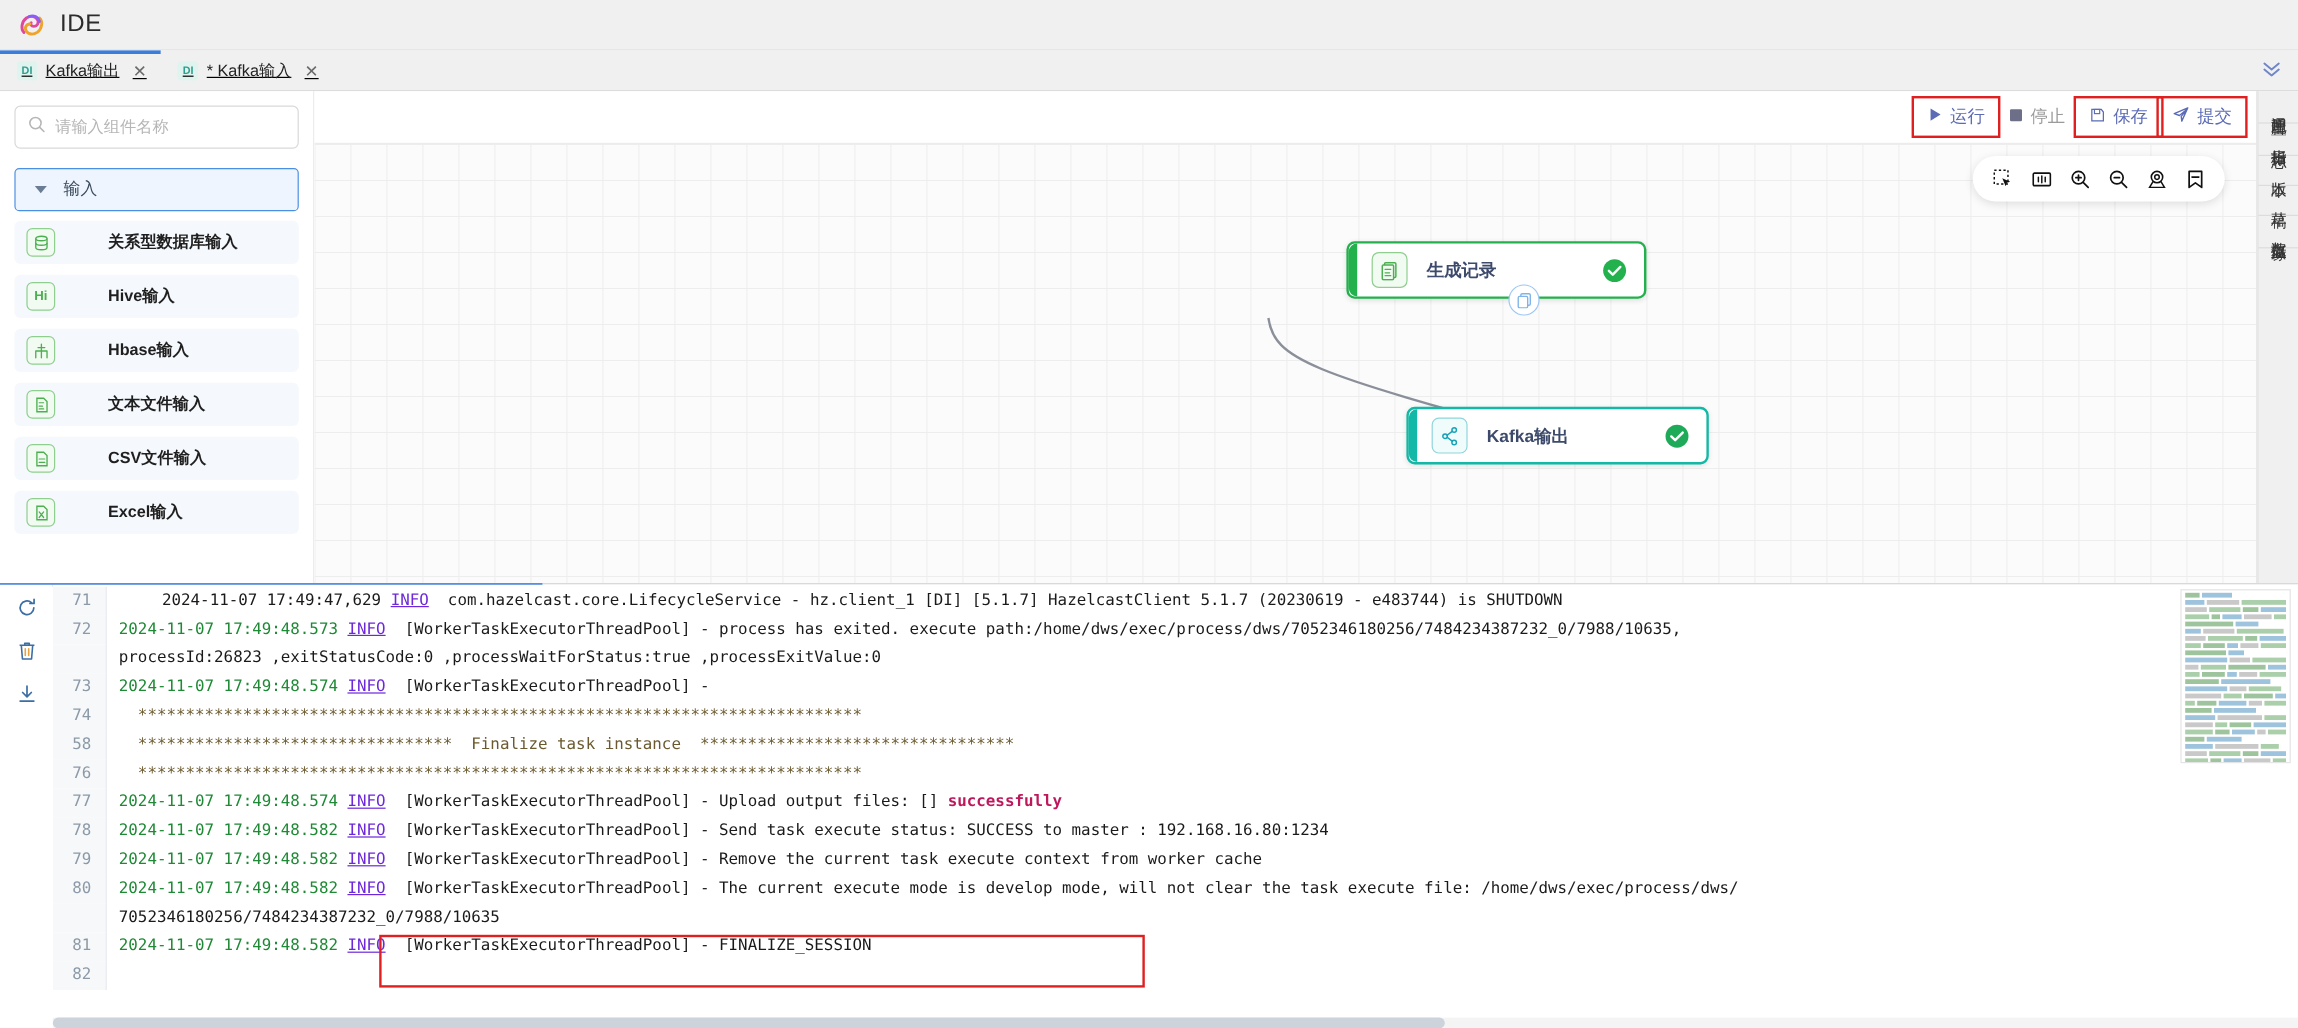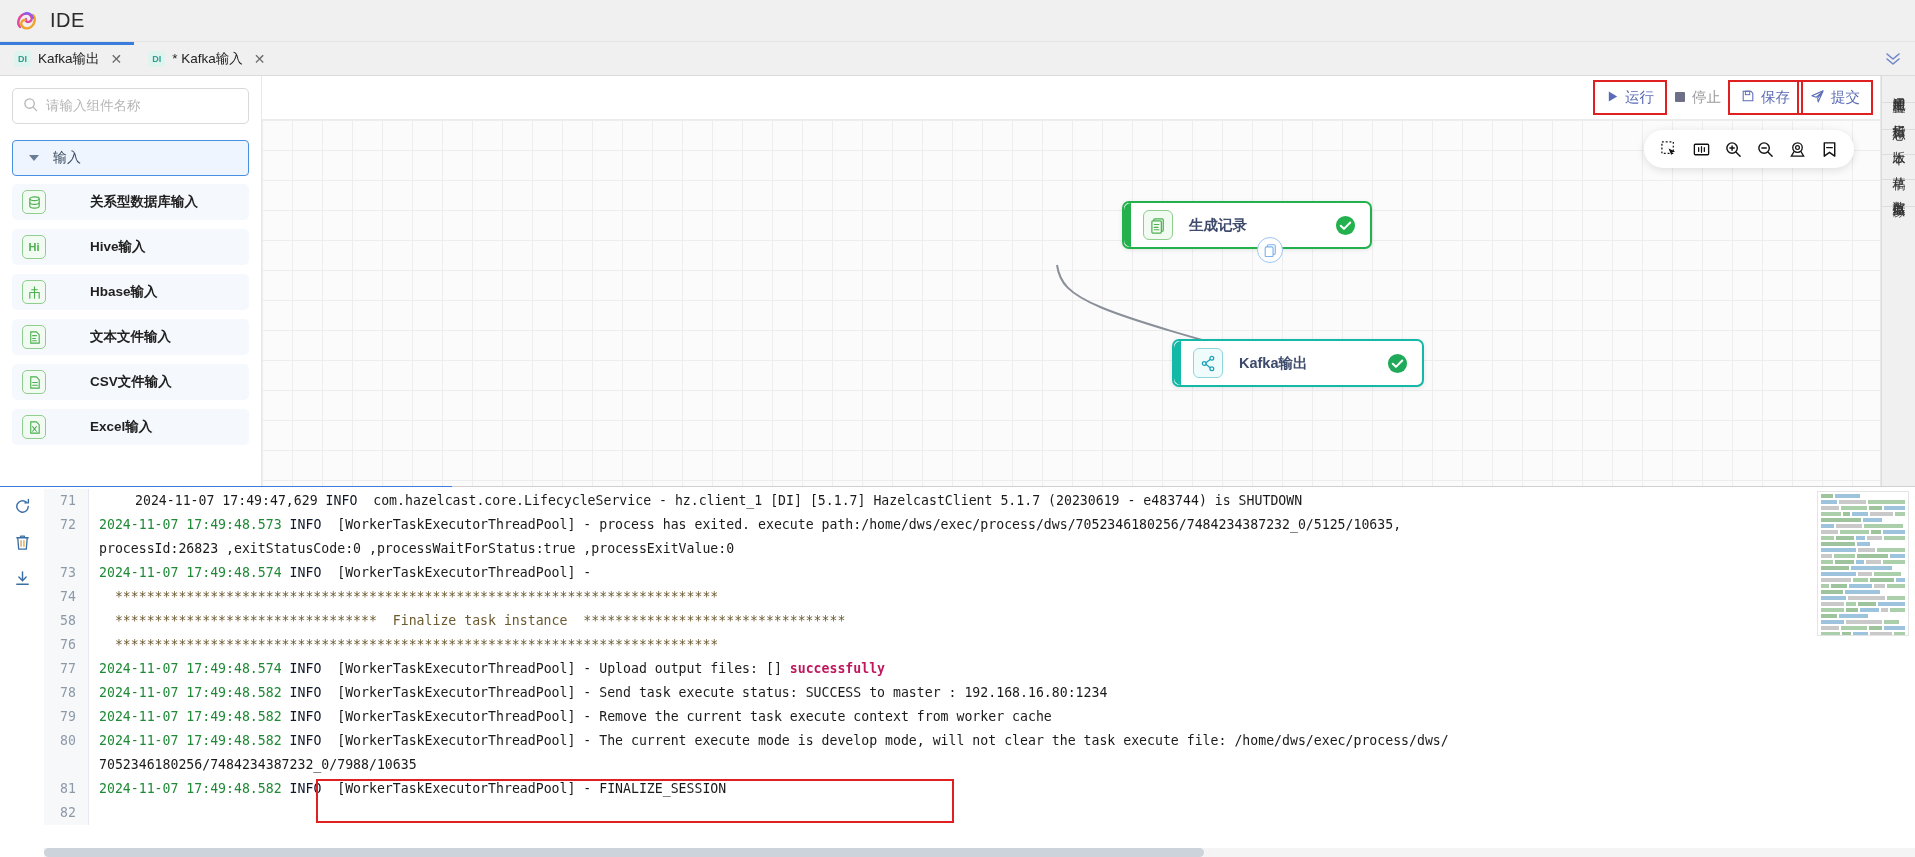--- a/index.html
+++ b/index.html
@@ -15,21 +15,21 @@
     height: 42px; background: #f0f0f0; display: flex; align-items: center;
     padding-left: 14px; flex: none; border-bottom: 1px solid #e4e4e4;
   }
   .logo { width: 26px; height: 26px; position: relative; flex: none; }
   .logo svg { display: block; }
   .app-title { font-size: 20px; color: #2b2b2b; margin-left: 10px; letter-spacing: .5px; }
 
   
   .tabstrip {
     height: 34px; background: #f0f0f0; display: flex; align-items: stretch;
-    flex: none; position: relative; border-bottom: 1px solid #dcdcdc;
+    flex: none; position: relative; border-bottom: 1px solid #dcdcdc; text-decoration: underline;
   }
   .tab {
     display: flex; align-items: center; gap: 7px; padding: 0 12px 0 14px;
     font-size: 13.5px; color: #222; cursor: pointer; position: relative;
     background: #f0f0f0;
   }
   .tab.active { background: #f0f0f0; }
   .tab.active:before {
     content: ""; position: absolute; left: 0; right: 0; top: 0; height: 3px; background: #3b7ddd;
   }
@@ -162,21 +162,21 @@
   .loglines {
     flex: 1; min-width: 0; overflow: hidden; position: relative;
     font-family: "DejaVu Sans Mono", monospace; font-size: 13.2px; line-height: 24px;
     background: #fff; padding-top: 2px;
   }
   .logline { display: flex; white-space: pre; }
   .lno { width: 44px; flex: none; text-align: right; padding-right: 12px; color: #8c9aa8;
          background: #f6f8fa; }
   .ltxt { padding-left: 10px; color: #1a1a1a; border-left: 1px solid #e6e9ed; flex: 1; }
   .c-date { color: #1f8a36; }
-  .c-info { color: #0f172a; }
+  .c-info { color: #6d28d9; text-decoration: underline; }
   .c-ok   { color: #be185d; font-weight: bold; }
   .c-star { color: #6b5a2f; }
   .minimap {
     position: absolute; top: 4px; right: 6px; width: 92px; height: 145px;
     background: #fff; border: 1px solid #e4e4e4; overflow: hidden;
   }
   .mm-row { height: 4px; margin: 2px 3px; display: flex; gap: 2px; }
   .mm-seg { height: 100%; }
   .scroll-h {
     position: absolute; bottom: 0; left: 44px; right: 0; height: 9px; background: #f4f4f4;
@@ -449,21 +449,21 @@
         </span>
         <span class="gtool">
           <svg width="19" height="19" viewBox="0 0 20 20">
               <path d="M10 3v9M6.2 8.5L10 12.3l3.8-3.8M4 16h12" fill="none" stroke="#3a6ea5" stroke-width="1.5" stroke-linecap="round" stroke-linejoin="round"></path>
             </svg>
         </span>
       </div>
 
       <div class="loglines" id="loglines">
           <div class="logline"><span class="lno">71</span><span class="ltxt" style="padding-left: 46px;"><span>2024-11-07 17:49:47,629 </span><span class="c-info">INFO</span><span>  com.hazelcast.core.LifecycleService - hz.client_1 [DI] [5.1.7] HazelcastClient 5.1.7 (20230619 - e483744) is SHUTDOWN</span></span></div>
-          <div class="logline"><span class="lno">72</span><span class="ltxt"><span class="c-date">2024-11-07 17:49:48.573 </span><span class="c-info">INFO</span><span>  [WorkerTaskExecutorThreadPool] - process has exited. execute path:/home/dws/exec/process/dws/7052346180256/7484234387232_0/5125/10635,</span></span></div>
+          <div class="logline"><span class="lno">72</span><span class="ltxt"><span class="c-date">2024-11-07 17:49:48.573 </span><span class="c-info">INFO</span><span>  [WorkerTaskExecutorThreadPool] - process has exited. execute path:/home/dws/exec/process/dws/7052346180256/7484234387232_0/7988/10635,</span></span></div>
           <div class="logline"><span class="lno"></span><span class="ltxt"><span>processId:26823 ,exitStatusCode:0 ,processWaitForStatus:true ,processExitValue:0</span></span></div>
           <div class="logline"><span class="lno">73</span><span class="ltxt"><span class="c-date">2024-11-07 17:49:48.574 </span><span class="c-info">INFO</span><span>  [WorkerTaskExecutorThreadPool] - </span></span></div>
           <div class="logline"><span class="lno">74</span><span class="ltxt"><span class="c-star">  ****************************************************************************</span></span></div>
           <div class="logline"><span class="lno">58</span><span class="ltxt"><span class="c-star">  *********************************  Finalize task instance  *********************************</span></span></div>
           <div class="logline"><span class="lno">76</span><span class="ltxt"><span class="c-star">  ****************************************************************************</span></span></div>
           <div class="logline"><span class="lno">77</span><span class="ltxt"><span class="c-date">2024-11-07 17:49:48.574 </span><span class="c-info">INFO</span><span>  [WorkerTaskExecutorThreadPool] - Upload output files: [] </span><span class="c-ok">successfully</span></span></div>
           <div class="logline"><span class="lno">78</span><span class="ltxt"><span class="c-date">2024-11-07 17:49:48.582 </span><span class="c-info">INFO</span><span>  [WorkerTaskExecutorThreadPool] - Send task execute status: SUCCESS to master : 192.168.16.80:1234</span></span></div>
           <div class="logline"><span class="lno">79</span><span class="ltxt"><span class="c-date">2024-11-07 17:49:48.582 </span><span class="c-info">INFO</span><span>  [WorkerTaskExecutorThreadPool] - Remove the current task execute context from worker cache</span></span></div>
           <div class="logline"><span class="lno">80</span><span class="ltxt"><span class="c-date">2024-11-07 17:49:48.582 </span><span class="c-info">INFO</span><span>  [WorkerTaskExecutorThreadPool] - The current execute mode is develop mode, will not clear the task execute file: /home/dws/exec/process/dws/</span></span></div>
           <div class="logline"><span class="lno"></span><span class="ltxt"><span>7052346180256/7484234387232_0/7988/10635</span></span></div>

